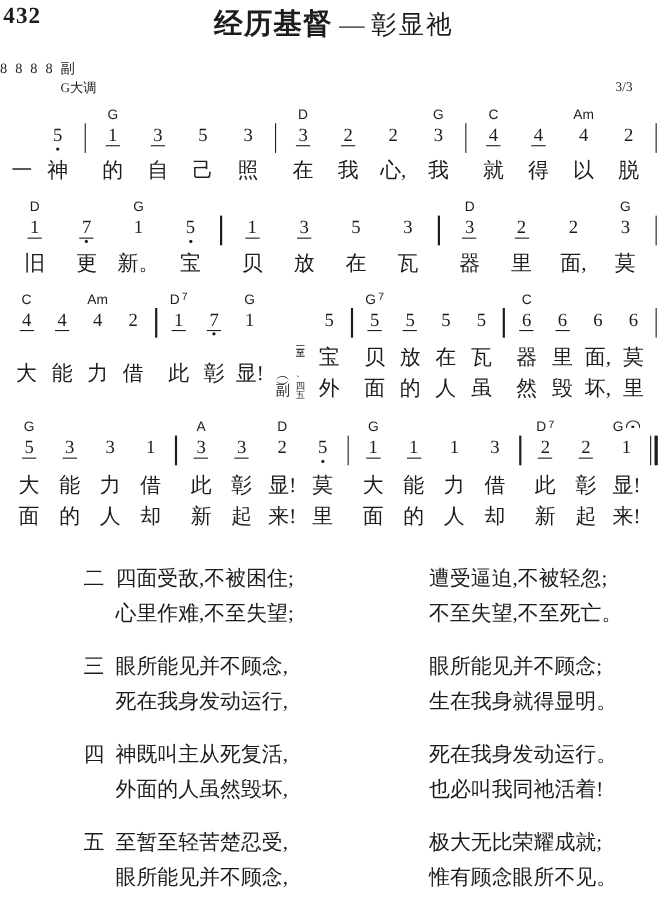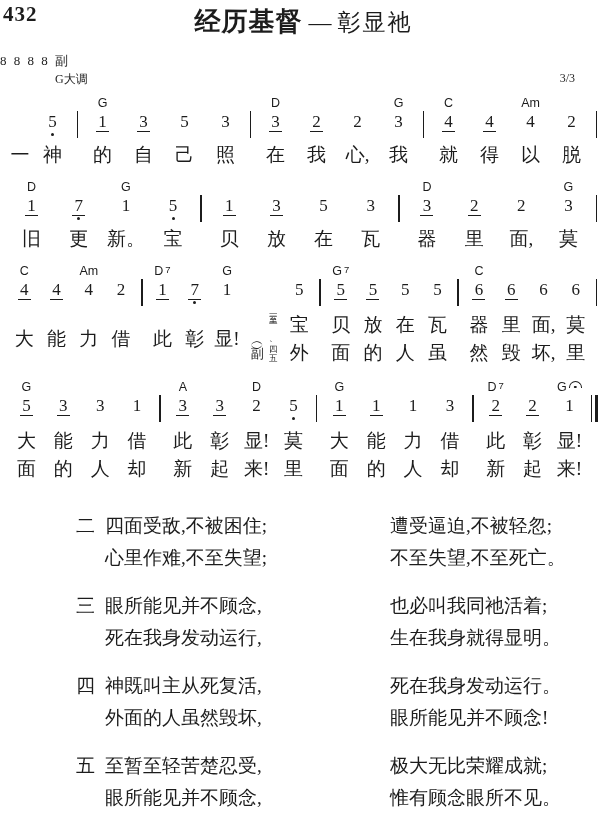--- a/index.html
+++ b/index.html
@@ -564,38 +564,38 @@
             <span class="vleft">心里作难,不至失望;</span>
             <span>不至失望,不至死亡。</span>
           </div>
         </div>
       </div>
       <div class="verse">
         <div class="vnum">三</div>
         <div class="vlines">
           <div class="vline">
             <span class="vleft">眼所能见并不顾念,</span>
-            <span>也必叫我同祂活着;</span>
+            <span>眼所能见并不顾念;</span>
           </div>
           <div class="vline">
             <span class="vleft">死在我身发动运行,</span>
             <span>生在我身就得显明。</span>
           </div>
         </div>
       </div>
       <div class="verse">
         <div class="vnum">四</div>
         <div class="vlines">
           <div class="vline">
             <span class="vleft">神既叫主从死复活,</span>
             <span>死在我身发动运行。</span>
           </div>
           <div class="vline">
             <span class="vleft">外面的人虽然毁坏,</span>
-            <span>眼所能见并不顾念!</span>
+            <span>也必叫我同祂活着!</span>
           </div>
         </div>
       </div>
       <div class="verse">
         <div class="vnum">五</div>
         <div class="vlines">
           <div class="vline">
             <span class="vleft">至暂至轻苦楚忍受,</span>
             <span>极大无比荣耀成就;</span>
           </div>

